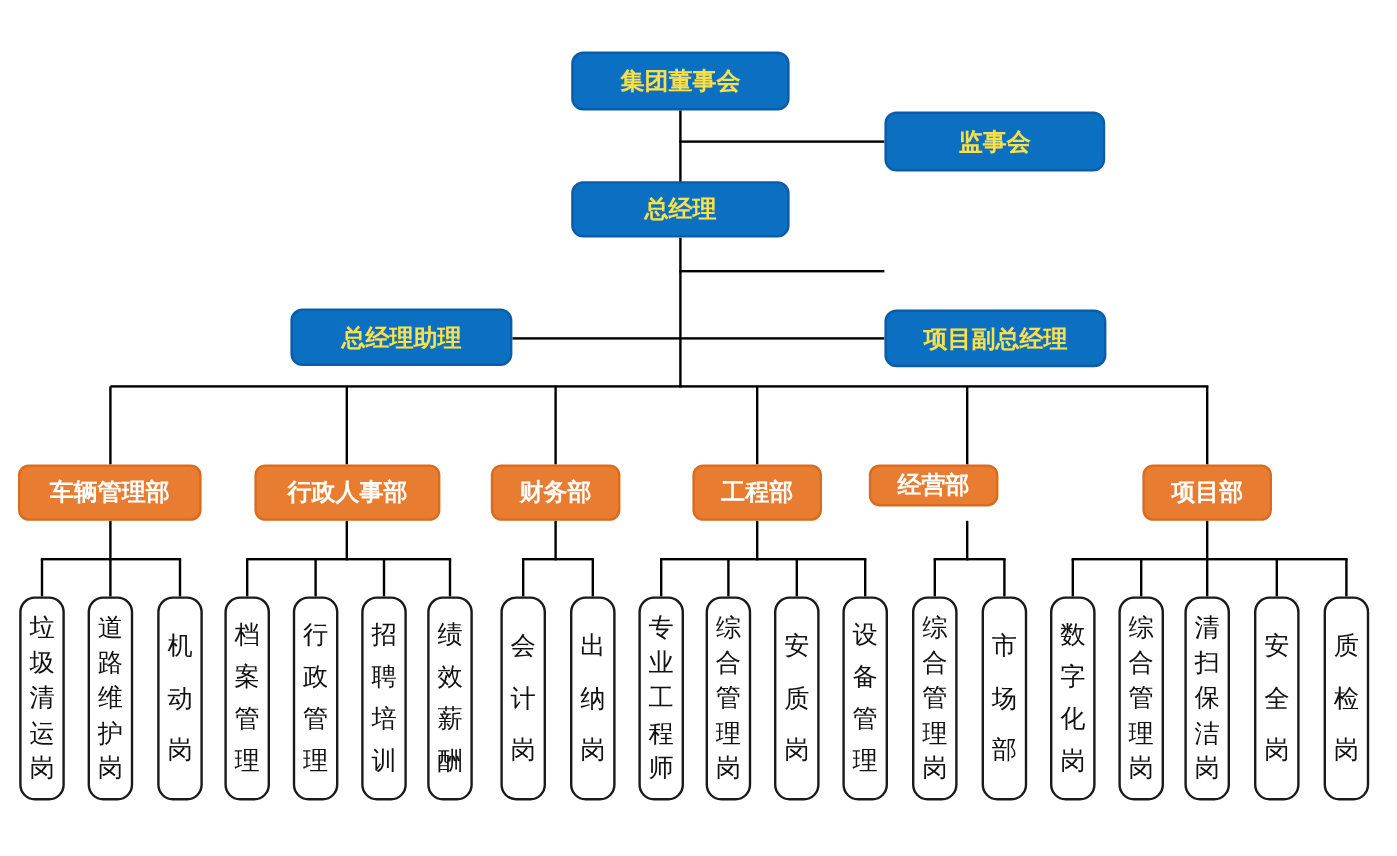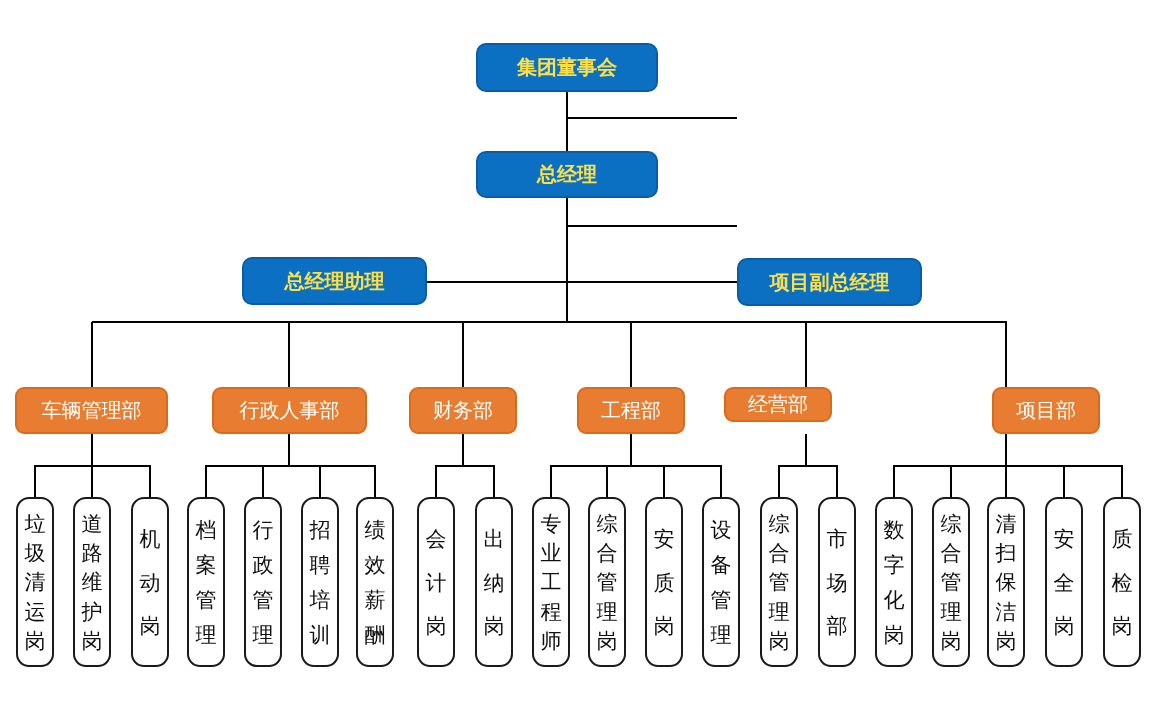--- a/index.html
+++ b/index.html
@@ -29,21 +29,21 @@
     border-radius: 10px;
     color: #fde047;
     font-weight: bold;
     font-size: 20px;
   }
   .node-orange {
     background: var(--orange);
     border: 2px solid var(--orange_border);
     border-radius: 9px;
     color: #ffffff;
-    font-weight: normal;
+    font-weight: bold;
     font-size: 20px;
   }
   .node-pos {
     background: #ffffff;
     border: 2px solid var(--pos_border);
     border-radius: 13px;
     color: #111111;
     font-size: 21px;
     font-weight: 500;
     flex-direction: column;
@@ -111,20 +111,23 @@
   <div class="line" style="left:836px;top:466px;width:2px;height:31px;"></div>
   <div class="line" style="left:893px;top:466px;width:2px;height:31px;"></div>
   <div class="line" style="left:950px;top:466px;width:2px;height:31px;"></div>
   <div class="line" style="left:1005px;top:466px;width:2px;height:31px;"></div>
   <div class="line" style="left:1063px;top:466px;width:2px;height:31px;"></div>
   <div class="line" style="left:1121px;top:466px;width:2px;height:31px;"></div>
 
   <div class="node node-blue" style="left:476px;top:43px;width:182px;height:49px;">
     <span>集团董事会</span>
   </div>
+  <div class="node node-blue" style="left:737px;top:93px;width:184px;height:50px;">
+    <span>监事会</span>
+  </div>
   <div class="node node-blue" style="left:476px;top:151px;width:182px;height:47px;">
     <span>总经理</span>
   </div>
   <div class="node node-blue" style="left:242px;top:257px;width:185px;height:48px;">
     <span>总经理助理</span>
   </div>
   <div class="node node-blue" style="left:737px;top:258px;width:185px;height:48px;">
     <span>项目副总经理</span>
   </div>
 
@@ -136,21 +139,21 @@
   </div>
   <div class="node node-orange" style="left:409px;top:387px;width:108px;height:47px;">
     <span>财务部</span>
   </div>
   <div class="node node-orange" style="left:577px;top:387px;width:108px;height:47px;">
     <span>工程部</span>
   </div>
   <div class="node node-orange" style="left:724px;top:387px;width:108px;height:35px;">
     <span>经营部</span>
   </div>
-  <div class="node node-orange" style="left:992px;top:387px;width:108px;height:47px;">
+  <div class="node node-orange" style="left:952px;top:387px;width:108px;height:47px;">
     <span>项目部</span>
   </div>
 
   <div class="node node-pos" style="left:16px;top:497px;width:38px;height:170px;">
       <span>垃</span>
       <span>圾</span>
       <span>清</span>
       <span>运</span>
       <span>岗</span>
     </div>

